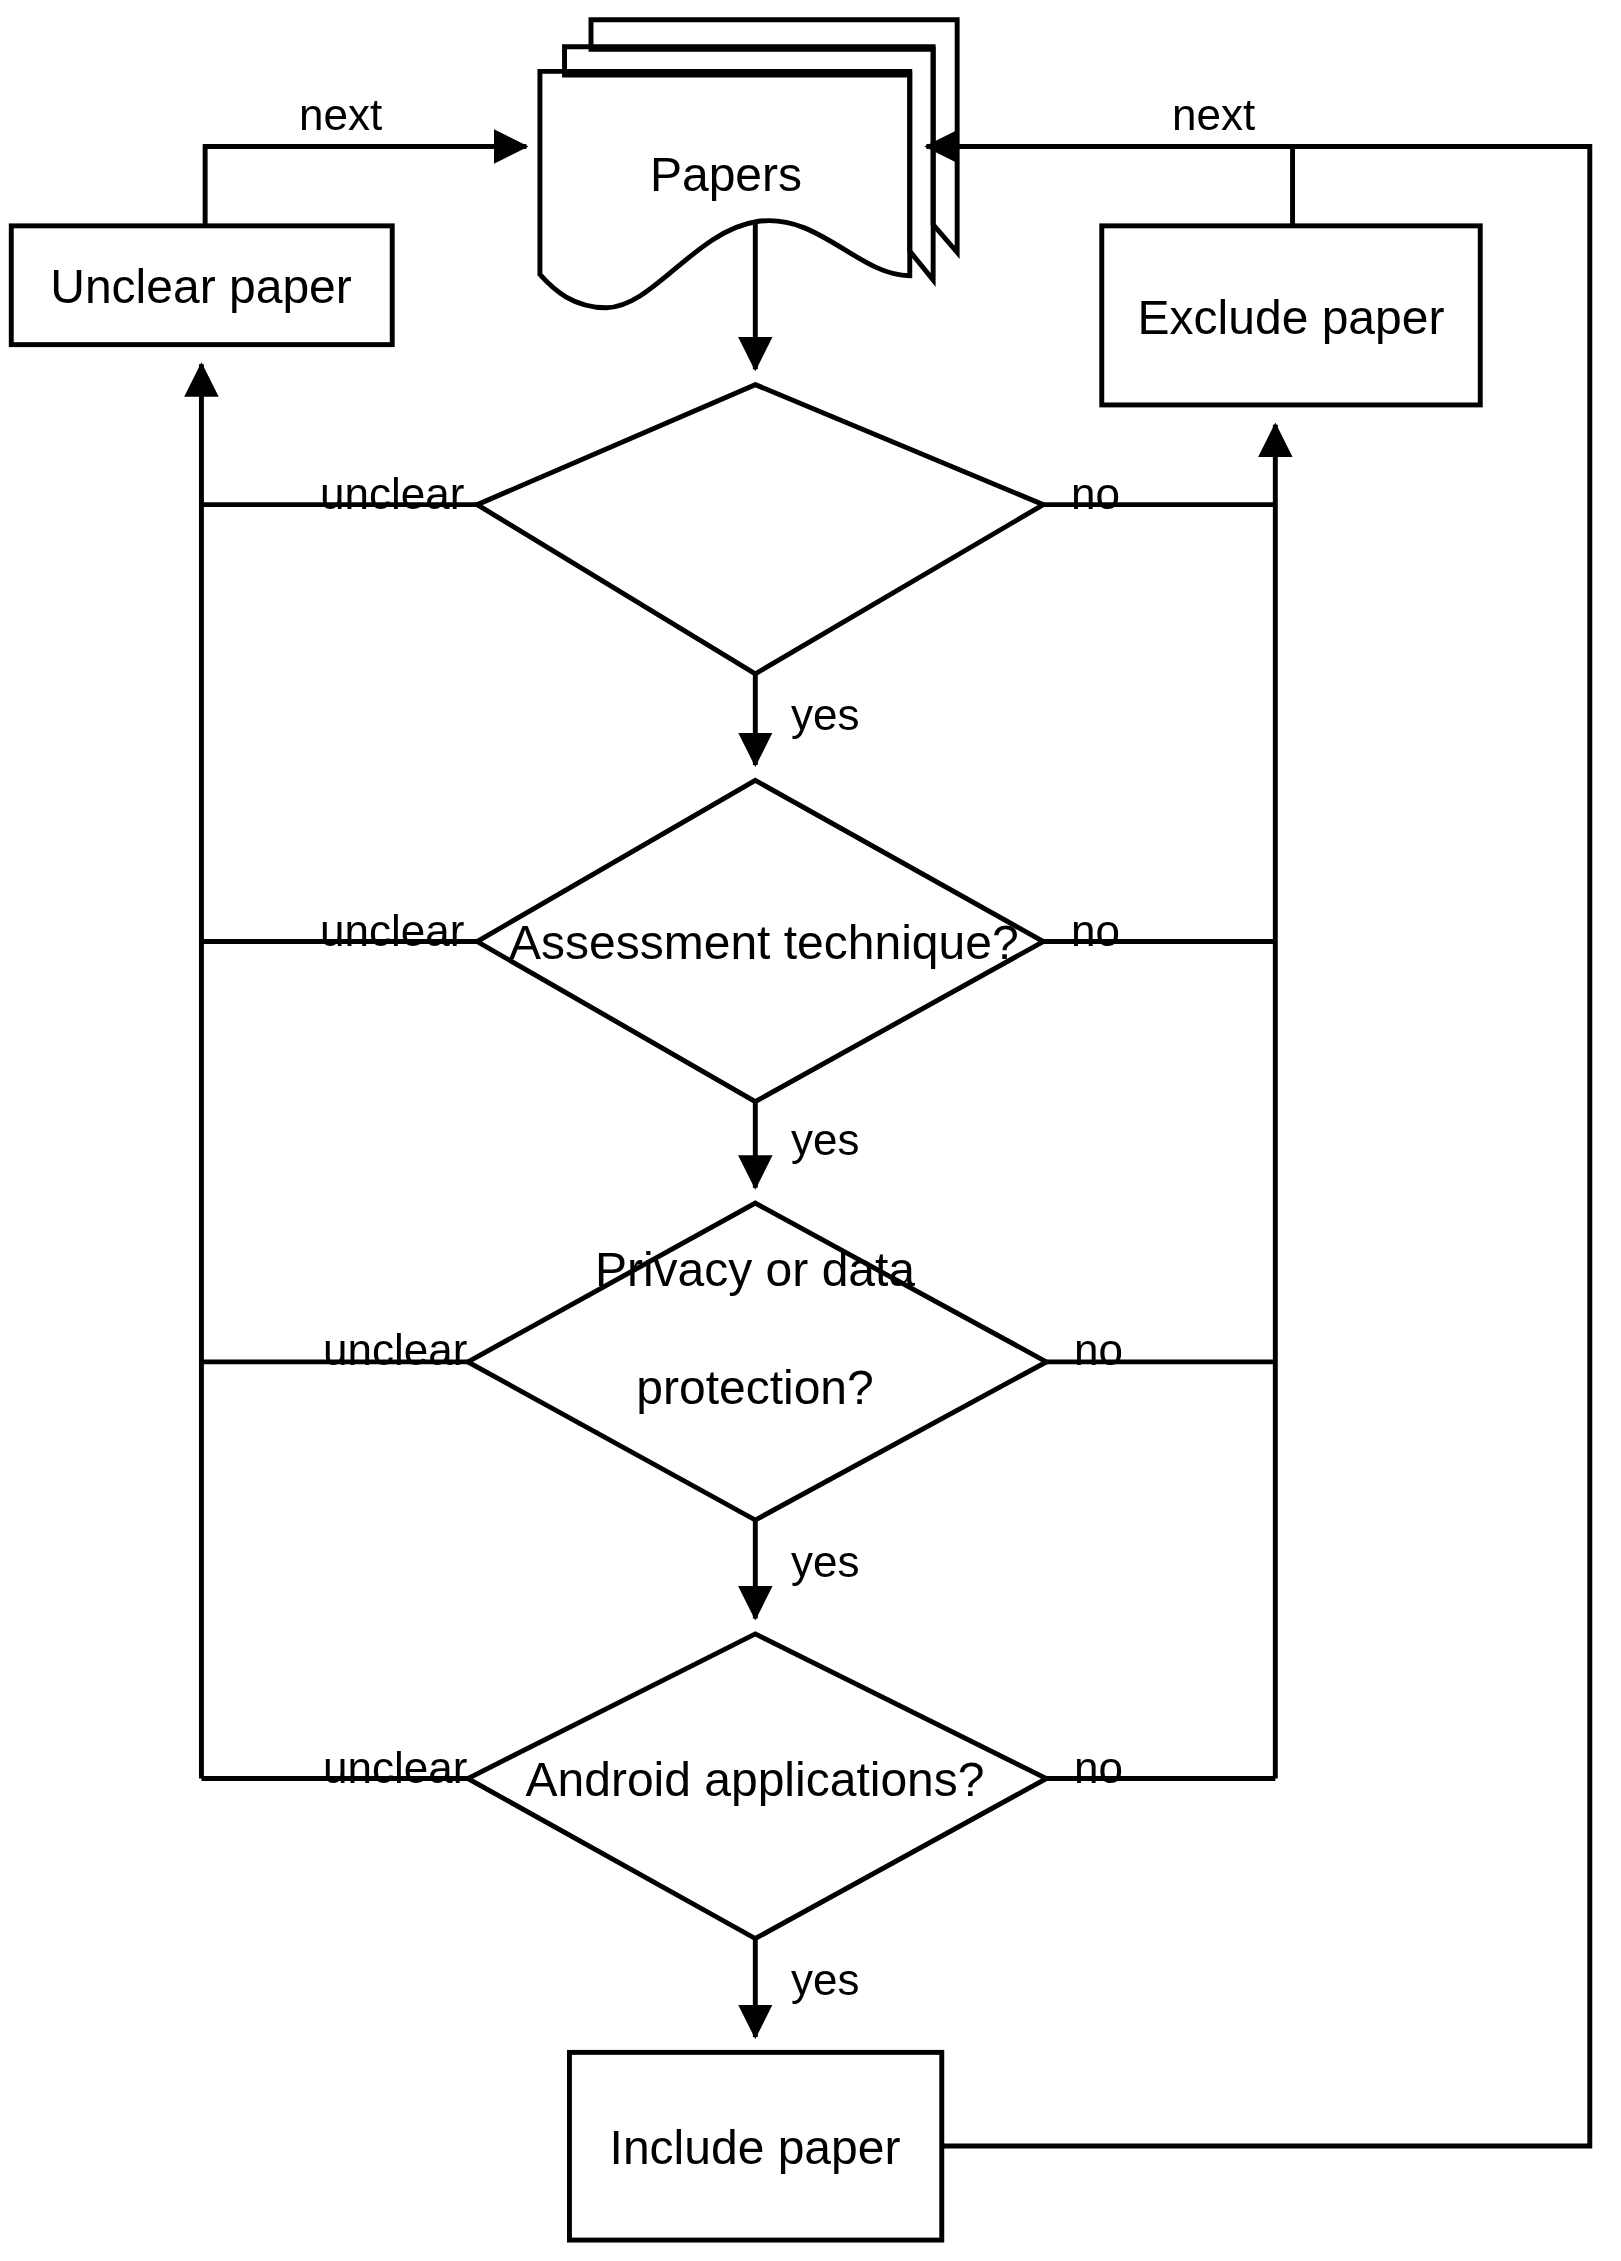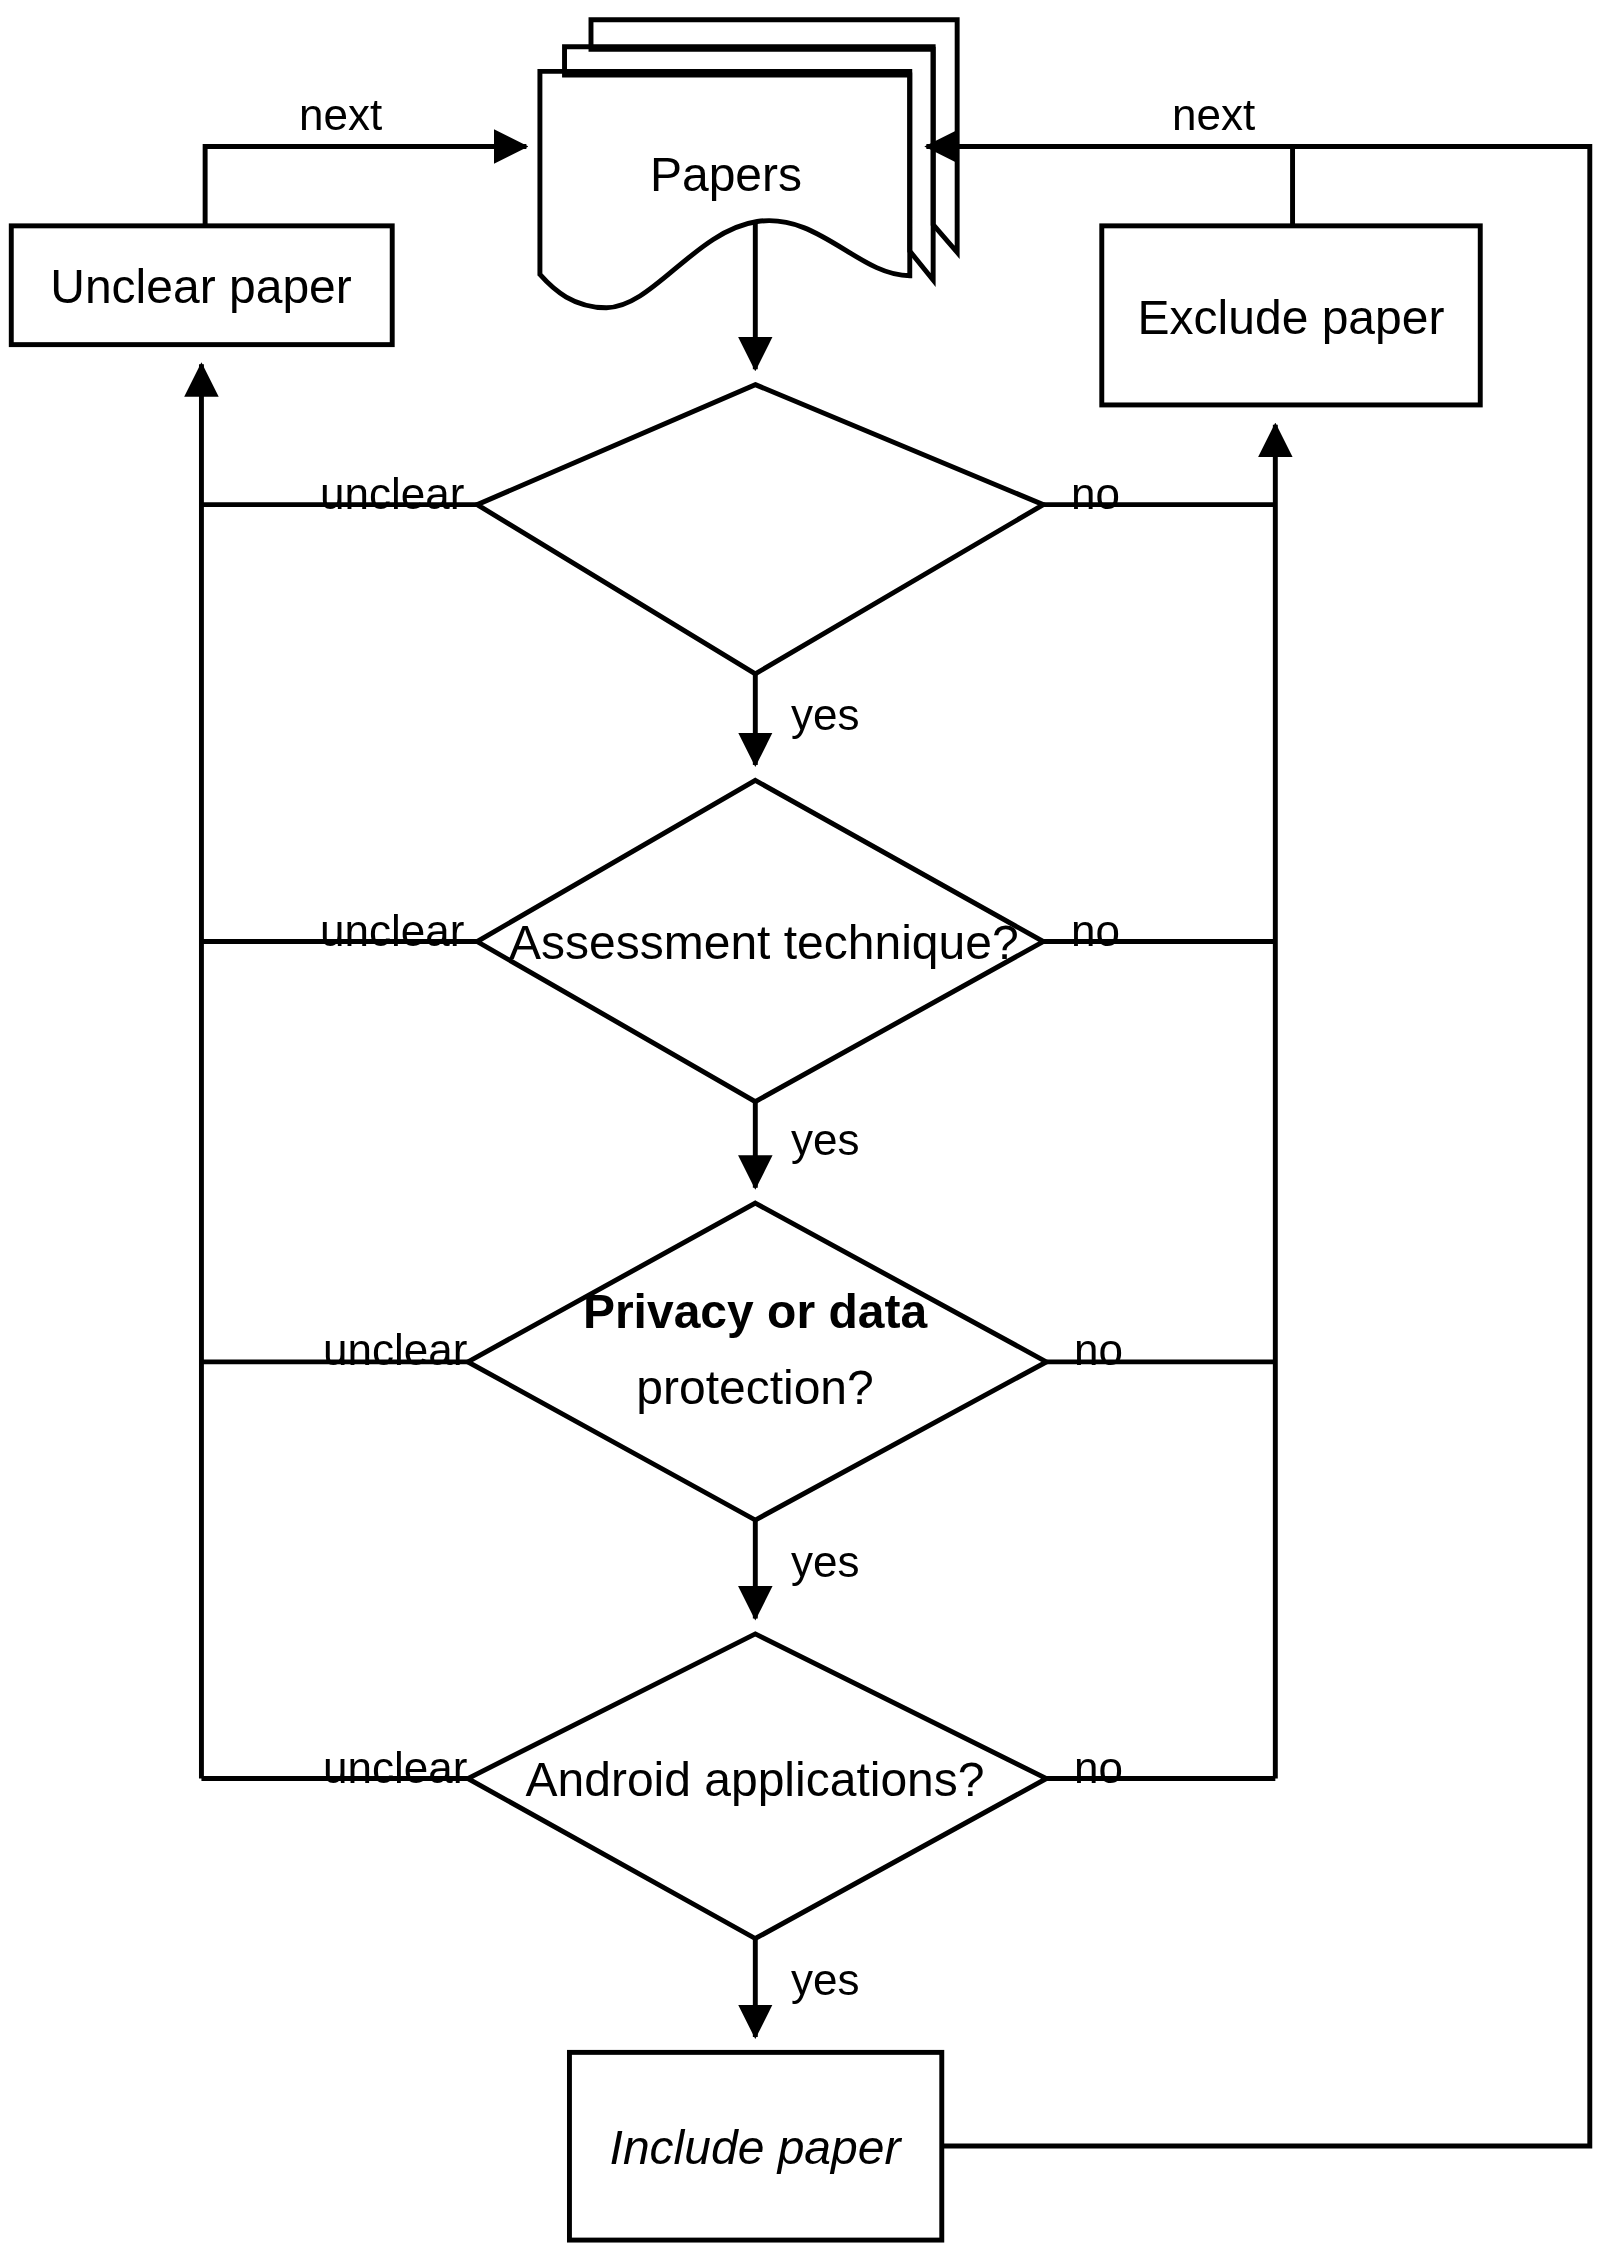--- a/index.html
+++ b/index.html
@@ -70,26 +70,26 @@
 
     </g>
   </svg>
 
   <div class="lbl node-label ctr" style="left:726px;top:175px;width:246px;">Papers</div>
 
   <div class="lbl node-label ctr" style="left:201px;top:287px;width:369px;">Unclear paper</div>
 
   <div class="lbl node-label ctr" style="left:1291px;top:318px;width:369px;">Exclude paper</div>
 
-  <div class="lbl node-label ctr" style="left:755px;top:2148px;width:357px;font-style:italic;">Include paper</div>
+  <div class="lbl node-label ctr" style="left:755px;top:2148px;width:357px;">Include paper</div>
 
 
   <div class="lbl node-label ctr" style="left:755px;top:943px;width:492px;">Assessment technique?</div>
 
-  <div class="lbl node-label ctr" style="left:755px;top:1312px;width:431px;font-weight:bold;">Privacy or data</div>
+  <div class="lbl node-label ctr" style="left:755px;top:1270px;width:431px;">Privacy or data</div>
   <div class="lbl node-label ctr" style="left:755px;top:1388px;width:431px;">protection?</div>
 
   <div class="lbl node-label ctr" style="left:755px;top:1780px;width:492px;">Android applications?</div>
 
   <div class="lbl edge-label" style="left:299px;top:89px;">next</div>
   <div class="lbl edge-label" style="left:1172px;top:89px;">next</div>
 
   <div class="lbl edge-label" style="left:320px;top:468px;">unclear</div>
   <div class="lbl edge-label" style="left:320px;top:905px;">unclear</div>
   <div class="lbl edge-label" style="left:323px;top:1324px;">unclear</div>

